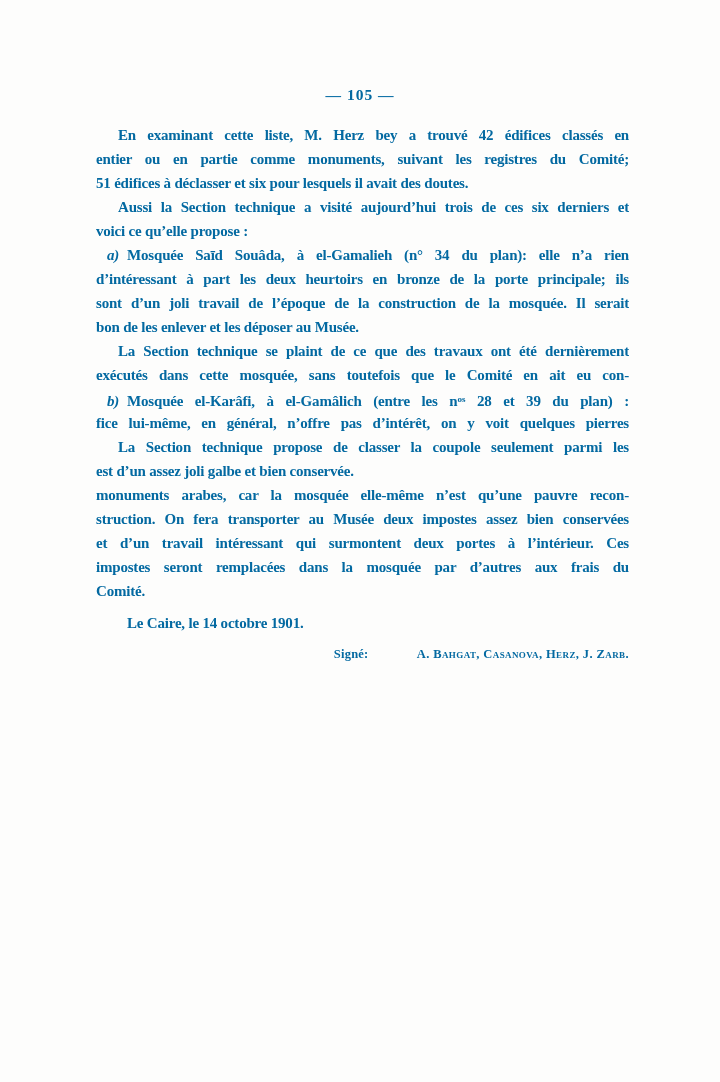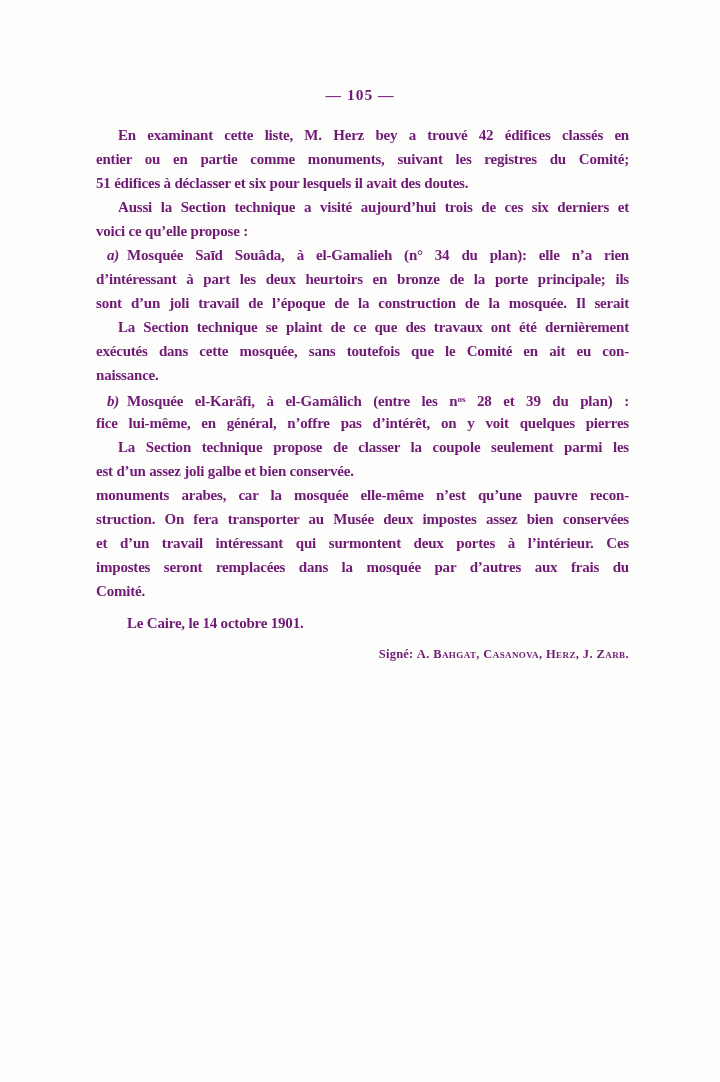--- a/index.html
+++ b/index.html
@@ -5,21 +5,21 @@
   html, body {
     margin: 0;
     padding: 0;
     background: #ffffff;
   }
   .page {
     position: relative;
     width: 720px;
     height: 1082px;
     background: #fdfdfc;
-    color: #701a75;
+    color: #0369a1;
     font-family: "Liberation Serif", "DejaVu Serif", serif;
     font-weight: 700;
     overflow: hidden;
   }
   .page-number {
     position: absolute;
     top: 85px;
     left: 0;
     width: 720px;
     text-align: center;
@@ -65,39 +65,40 @@
     margin-right: 8px;
   }
   .sup {
     vertical-align: 0.45em;
     font-size: 0.6em;
     letter-spacing: 0;
   }
   .smallcaps {
     font-variant: small-caps;
     letter-spacing: 0.4px;
+    margin-left: 45px;
   }
 </style>
 </head>
 <body>
 
 <div class="page">
   <div class="page-number">— 105 —</div>
   <div class="text-block">
       <div class="line body first just"><span class="seg">En examinant cette liste, M. Herz bey a trouvé 42 édifices classés en</span></div>
       <div class="line body just"><span class="seg">entier ou en partie comme monuments, suivant les registres du Comité;</span></div>
       <div class="line body last"><span class="seg">51 édifices à déclasser et six pour lesquels il avait des doutes.</span></div>
       <div class="line body first just"><span class="seg">Aussi la Section technique a visité aujourd’hui trois de ces six derniers et</span></div>
       <div class="line body last"><span class="seg">voici ce qu’elle propose :</span></div>
       <div class="line item first just"><span class="seg italic">a)</span><span class="seg">Mosquée Saīd Souâda, à el-Gamalieh (n° 34 du plan): elle n’a rien</span></div>
       <div class="line item just"><span class="seg">d’intéressant à part les deux heurtoirs en bronze de la porte principale; ils</span></div>
       <div class="line item just"><span class="seg">sont d’un joli travail de l’époque de la construction de la mosquée. Il serait</span></div>
+      <div class="line item last"><span class="seg">bon de les enlever et les déposer au Musée.</span></div>
       <div class="line body first just"><span class="seg">La Section technique se plaint de ce que des travaux ont été dernièrement</span></div>
       <div class="line body just"><span class="seg">exécutés dans cette mosquée, sans toutefois que le Comité en ait eu con-</span></div>
-      <div class="line body last"><span class="seg">naissance.</span></div>
       <div class="line item first just"><span class="seg italic">b)</span><span class="seg">Mosquée el-Karâfi, à el-Gamâlich (entre les n</span><span class="seg sup">os</span><span class="seg"> 28 et 39 du plan) :</span></div>
       <div class="line item just"><span class="seg">fice lui-même, en général, n’offre pas d’intérêt, on y voit quelques pierres</span></div>
       <div class="line body first just"><span class="seg">La Section technique propose de classer la coupole seulement parmi les</span></div>
       <div class="line item last"><span class="seg">est d’un assez joli galbe et bien conservée.</span></div>
       <div class="line body just"><span class="seg">monuments arabes, car la mosquée elle-même n’est qu’une pauvre recon-</span></div>
       <div class="line body just"><span class="seg">struction. On fera transporter au Musée deux impostes assez bien conservées</span></div>
       <div class="line body just"><span class="seg">et d’un travail intéressant qui surmontent deux portes à l’intérieur. Ces</span></div>
       <div class="line body just"><span class="seg">impostes seront remplacées dans la mosquée par d’autres aux frais du</span></div>
       <div class="line body last"><span class="seg">Comité.</span></div>
       <div class="line date first last"><span class="seg">Le Caire, le 14 octobre 1901.</span></div>

